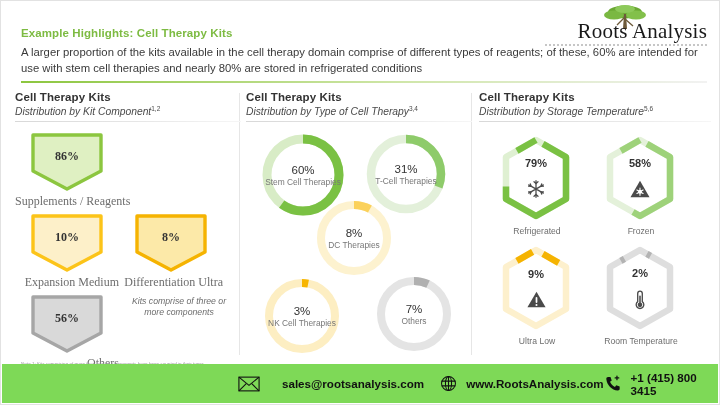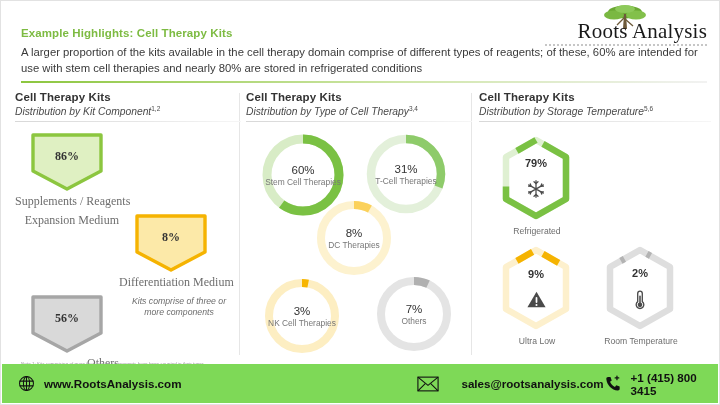--- a/index.html
+++ b/index.html
@@ -161,31 +161,37 @@
           <svg width="76" height="62" viewBox="0 0 76 62">
             <path d="M4 4 H72 V40 L38 58 L4 40 Z" fill="#dff0c2" stroke="#8cc63f" stroke-width="3.4" stroke-linejoin="round"></path>
           </svg>
           <div class="val">86%</div>
         </div>
         <div class="cap">Supplements / Reagents</div>
       </div>
 
 
       <div class="tile" style="left:8px;top:81px;">
+        <div class="shield">
+          <svg width="76" height="62" viewBox="0 0 76 62">
+            <path d="M4 4 H72 V40 L38 58 L4 40 Z" fill="#fdf0c9" stroke="#fcc419" stroke-width="3.4" stroke-linejoin="round"></path>
+          </svg>
+          <div class="val">10%</div>
+        </div>
         <div class="cap">Expansion Medium</div>
       </div>
 
       <div class="tile" style="left:112px;top:81px;">
         <div class="shield">
           <svg width="76" height="62" viewBox="0 0 76 62">
             <path d="M4 4 H72 V40 L38 58 L4 40 Z" fill="#fce9a8" stroke="#f5b301" stroke-width="3.4" stroke-linejoin="round"></path>
           </svg>
           <div class="val">8%</div>
         </div>
-        <div class="cap">Differentiation Medium</div>
+        <div class="cap">Differentiation Ultra</div>
       </div>
 
       <div class="tile" style="left:8px;top:162px;">
         <div class="shield">
           <svg width="76" height="62" viewBox="0 0 76 62">
             <path d="M4 4 H72 V40 L38 58 L4 40 Z" fill="#d9d9d9" stroke="#a6a6a6" stroke-width="3.4" stroke-linejoin="round"></path>
           </svg>
           <div class="val">56%</div>
         </div>
         <div class="cap">Others</div>
@@ -286,20 +292,39 @@
               <path d="M12 2 V22 M3.3 7 L20.7 17 M3.3 17 L20.7 7"></path>
               <path d="M12 5.4 L9.6 3.2 M12 5.4 L14.4 3.2 M12 18.6 L9.6 20.8 M12 18.6 L14.4 20.8"></path>
               <path d="M6.2 8.8 L3.1 8.6 M6.2 8.8 L5.2 5.9 M17.8 15.2 L20.9 15.4 M17.8 15.2 L18.8 18.1"></path>
               <path d="M6.2 15.2 L3.1 15.4 M6.2 15.2 L5.2 18.1 M17.8 8.8 L20.9 8.6 M17.8 8.8 L18.8 5.9"></path>
             </svg>
           </span>
         </div>
         <div class="cap" style="top:92px;">Refrigerated</div>
       </div>
 
+      <div class="hex" style="left:122px;top:12px;width:78px;height:88px;">
+        <svg width="78" height="88" viewBox="0 0 78 88">
+          <path d="M39 6 L69 23 L69 65 L39 82 L9 65 L9 23 Z" fill="none" stroke="#e4f1da" stroke-width="6.5" stroke-linejoin="round"></path>
+          <path d="M39 6 L69 23 L69 65 L39 82 L9 65 L9 23 Z" fill="none" stroke="#9ed27a" stroke-width="6.5" stroke-linejoin="round" stroke-dasharray="111 81" stroke-dashoffset="-8"></path>
+        </svg>
+        <div class="inner">
+          <div class="pct">58%</div>
+          <span>
+            <svg width="22" height="20" viewBox="0 0 24 22">
+              <path d="M12 2 L22.5 20 L1.5 20 Z" fill="#4a4a4a"></path>
+              <g stroke="#ffffff" stroke-width="1.2" stroke-linecap="round">
+                <path d="M12 10 V18 M8.6 12 L15.4 16 M8.6 16 L15.4 12"></path>
+              </g>
+              <circle cx="12" cy="14" r="2.2" fill="#ffffff"></circle>
+            </svg>
+          </span>
+        </div>
+        <div class="cap" style="top:92px;">Frozen</div>
+      </div>
 
       <div class="hex" style="left:18px;top:122px;width:78px;height:88px;">
         <svg width="78" height="88" viewBox="0 0 78 88">
           <path d="M39 6 L69 23 L69 65 L39 82 L9 65 L9 23 Z" fill="none" stroke="#fdf0cd" stroke-width="6.5" stroke-linejoin="round"></path>
           <path d="M39 6 L69 23 L69 65 L39 82 L9 65 L9 23 Z" fill="none" stroke="#f5b301" stroke-width="6.5" stroke-linejoin="round" stroke-dasharray="18 174" stroke-dashoffset="-8"></path>
         </svg>
         <div class="inner">
           <div class="pct">9%</div>
           <span>
             <svg width="21" height="19" viewBox="0 0 24 22">
@@ -330,42 +355,42 @@
         <div class="cap" style="top:92px;">Room Temperature</div>
       </div>
 
     </div>
   </div>
 
   <div class="footnote">Note 1: Kits comprising of more than one kit components have been counted in their types</div>
 
   <div class="footer">
 
+    <div class="f-item f-mail">
+      <span class="gl" style="margin-right:22px;">
+        <svg width="22" height="16" viewBox="0 0 24 17" fill="none" stroke="#111" stroke-width="1.2">
+          <rect x="1" y="1" width="22" height="15"></rect>
+          <path d="M1 1 L12 10 L23 1"></path>
+          <path d="M1 16 L9 8.2 M23 16 L15 8.2"></path>
+        </svg>
+      </span>
+      <span>sales@rootsanalysis.com</span>
+    </div>
+
     <div class="f-item f-web">
       <span class="gl">
         <svg width="17" height="17" viewBox="0 0 20 20" fill="none" stroke="#111" stroke-width="1.2">
           <circle cx="10" cy="10" r="8.2"></circle>
           <ellipse cx="10" cy="10" rx="3.6" ry="8.2"></ellipse>
           <path d="M1.9 7.2 H18.1 M1.9 12.8 H18.1 M10 1.8 V18.2"></path>
         </svg>
       </span>
       <span>www.RootsAnalysis.com</span>
     </div>
 
-    <div class="f-item f-mail">
-      <span class="gl" style="margin-right:22px;">
-        <svg width="22" height="16" viewBox="0 0 24 17" fill="none" stroke="#111" stroke-width="1.2">
-          <rect x="1" y="1" width="22" height="15"></rect>
-          <path d="M1 1 L12 10 L23 1"></path>
-          <path d="M1 16 L9 8.2 M23 16 L15 8.2"></path>
-        </svg>
-      </span>
-      <span>sales@rootsanalysis.com</span>
-    </div>
-
     <div class="f-item f-phone">
       <span class="gl">
         <svg width="18" height="18" viewBox="0 0 20 20">
           <path d="M4.6 2.2 L7.2 2.2 L8.6 6.1 L6.7 7.5 C7.6 10 9.6 12.2 12.2 13.2 L13.6 11.3 L17.4 12.8 L17.4 15.4 C17.4 16.6 16.4 17.5 15.2 17.3 C8.6 16.4 3.4 11.2 2.6 4.6 C2.4 3.2 3.3 2.2 4.6 2.2 Z" fill="#111"></path>
           <path d="M14.4 1.2 L14.4 5.2 M12.4 3.2 L16.4 3.2" stroke="#111" stroke-width="1.4" stroke-linecap="round"></path>
         </svg>
       </span>
       <span>+1 (415) 800 3415</span>
     </div>
 

